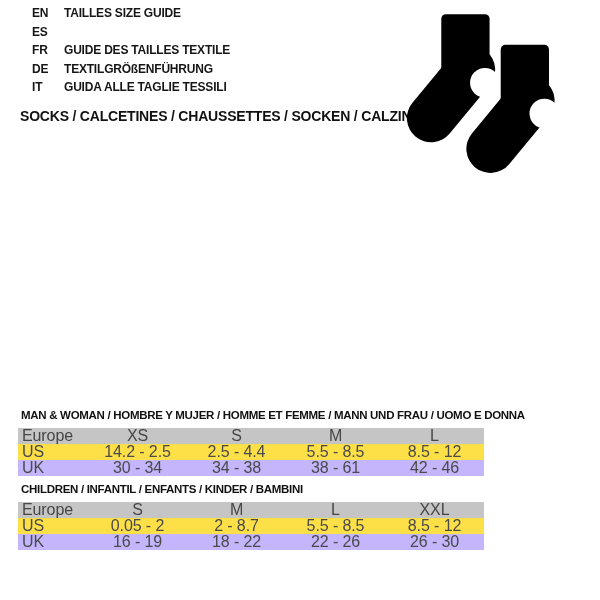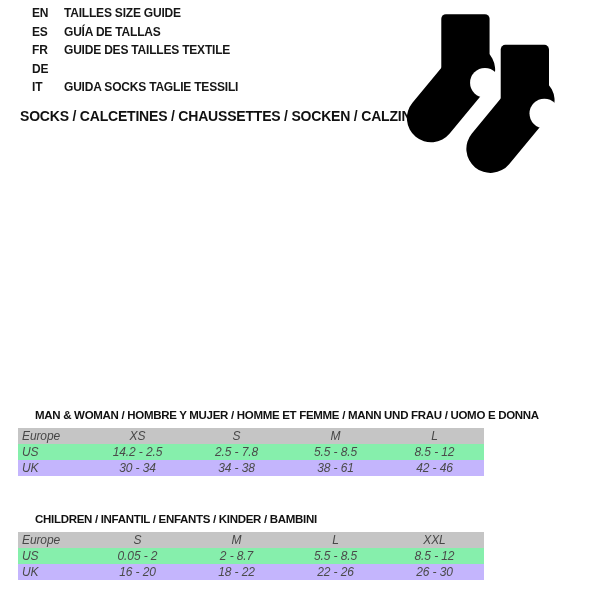--- a/index.html
+++ b/index.html
@@ -20,55 +20,55 @@
     left:20px;top:108px;font-size:14px;font-weight:bold;color:#111;
     letter-spacing:-0.2px;white-space:nowrap;
   }
 
   
   .socks-icon{left:406px;top:14px;width:156px;height:160px;}
 
   
   .table-block{left:18px;width:466px;}
   .tb-man{top:409px;}
-  .tb-child{top:513px;}
+  .tb-child{top:483px;}
   .table-title{
     font-size:11.5px;font-weight:bold;color:#111;letter-spacing:-0.3px;
-    line-height:12px;margin:0 0 7px 17px;white-space:nowrap;
+    line-height:12px;margin:0 0 7px 3px;white-space:nowrap;
   }
-  .size-table{width:466px;font-size:12px;color:#4a4a4a;letter-spacing:-0.1px;font-style:italic;}
-  .t-row{display:flex;height:16px;align-items:center;background:#86efac;}
+  .size-table{width:466px;font-size:16px;color:#4a4a4a;letter-spacing:-0.1px;}
+  .t-row{display:flex;height:16px;align-items:center;background:#fde047;}
   .t-head{background:#c5c5c5;color:#474747;}
   .t-row.alt{background:#c4b5fd;}
   .cell{overflow:hidden;white-space:nowrap;}
   .c-eu{flex:0 0 70px;text-align:left;padding-left:4px;box-sizing:border-box;}
   .c-size{flex:0 0 99px;text-align:center;}
 </style>
 </head>
 <body>
 
 <div class="abs lang-list" id="lang-list">
     <div class="lang-row">
       <span class="lang-code">EN</span>
       <span>TAILLES SIZE GUIDE</span>
     </div>
     <div class="lang-row">
       <span class="lang-code">ES</span>
-      <span>GUÍA DE TALLAS</span>
     </div>
     <div class="lang-row">
       <span class="lang-code">FR</span>
       <span>GUIDE DES TAILLES TEXTILE</span>
     </div>
     <div class="lang-row">
       <span class="lang-code">DE</span>
+      <span>TEXTILGRÖßENFÜHRUNG</span>
     </div>
     <div class="lang-row">
       <span class="lang-code">IT</span>
-      <span>GUIDA SOCKS TAGLIE TESSILI</span>
+      <span>GUIDA ALLE TAGLIE TESSILI</span>
     </div>
   </div>
 
 <div class="abs category-title">SOCKS / CALCETINES / CHAUSSETTES / SOCKEN / CALZINI</div>
 
 <div class="abs socks-icon">
   <svg width="100%" height="100%" viewBox="0 0 168 172" xmlns="http://www.w3.org/2000/svg" aria-hidden="true">
     <g id="sock1">
       <rect x="38" y="0" width="52" height="80" rx="5" fill="#000"></rect>
       <line x1="70" y1="60" x2="27" y2="112" stroke="#000" stroke-width="52" stroke-linecap="round"></line>
@@ -88,21 +88,21 @@
       <div class="t-row t-head">
         <div class="cell c-eu">Europe</div>
         <div class="cell c-size">XS</div>
         <div class="cell c-size">S</div>
         <div class="cell c-size">M</div>
         <div class="cell c-size">L</div>
       </div>
       <div class="t-row">
         <div class="cell c-eu">US</div>
         <div class="cell c-size">14.2 - 2.5</div>
-        <div class="cell c-size">2.5 - 7.8</div>
+        <div class="cell c-size">2.5 - 4.4</div>
         <div class="cell c-size">5.5 - 8.5</div>
         <div class="cell c-size">8.5 - 12</div>
       </div>
       <div class="t-row alt">
         <div class="cell c-eu">UK</div>
         <div class="cell c-size">30 - 34</div>
         <div class="cell c-size">34 - 38</div>
         <div class="cell c-size">38 - 61</div>
         <div class="cell c-size">42 - 46</div>
       </div>
@@ -121,19 +121,19 @@
       </div>
       <div class="t-row">
         <div class="cell c-eu">US</div>
         <div class="cell c-size">0.05 - 2</div>
         <div class="cell c-size">2 - 8.7</div>
         <div class="cell c-size">5.5 - 8.5</div>
         <div class="cell c-size">8.5 - 12</div>
       </div>
       <div class="t-row alt">
         <div class="cell c-eu">UK</div>
-        <div class="cell c-size">16 - 20</div>
+        <div class="cell c-size">16 - 19</div>
         <div class="cell c-size">18 - 22</div>
         <div class="cell c-size">22 - 26</div>
         <div class="cell c-size">26 - 30</div>
       </div>
     </div>
 </div>
 
 </body></html>

